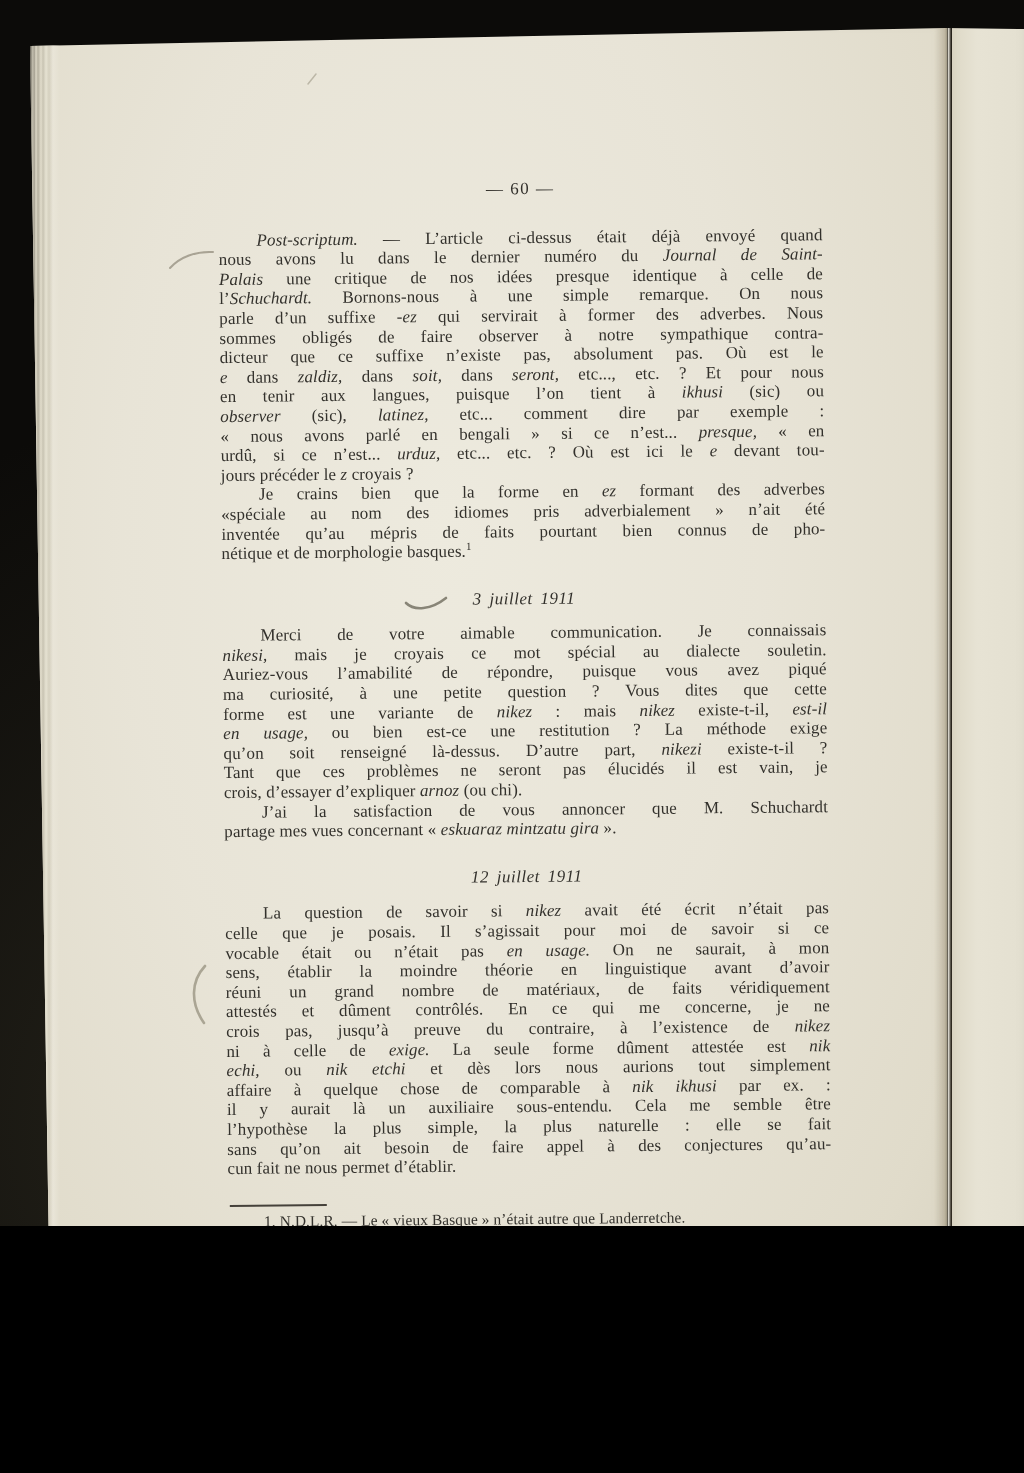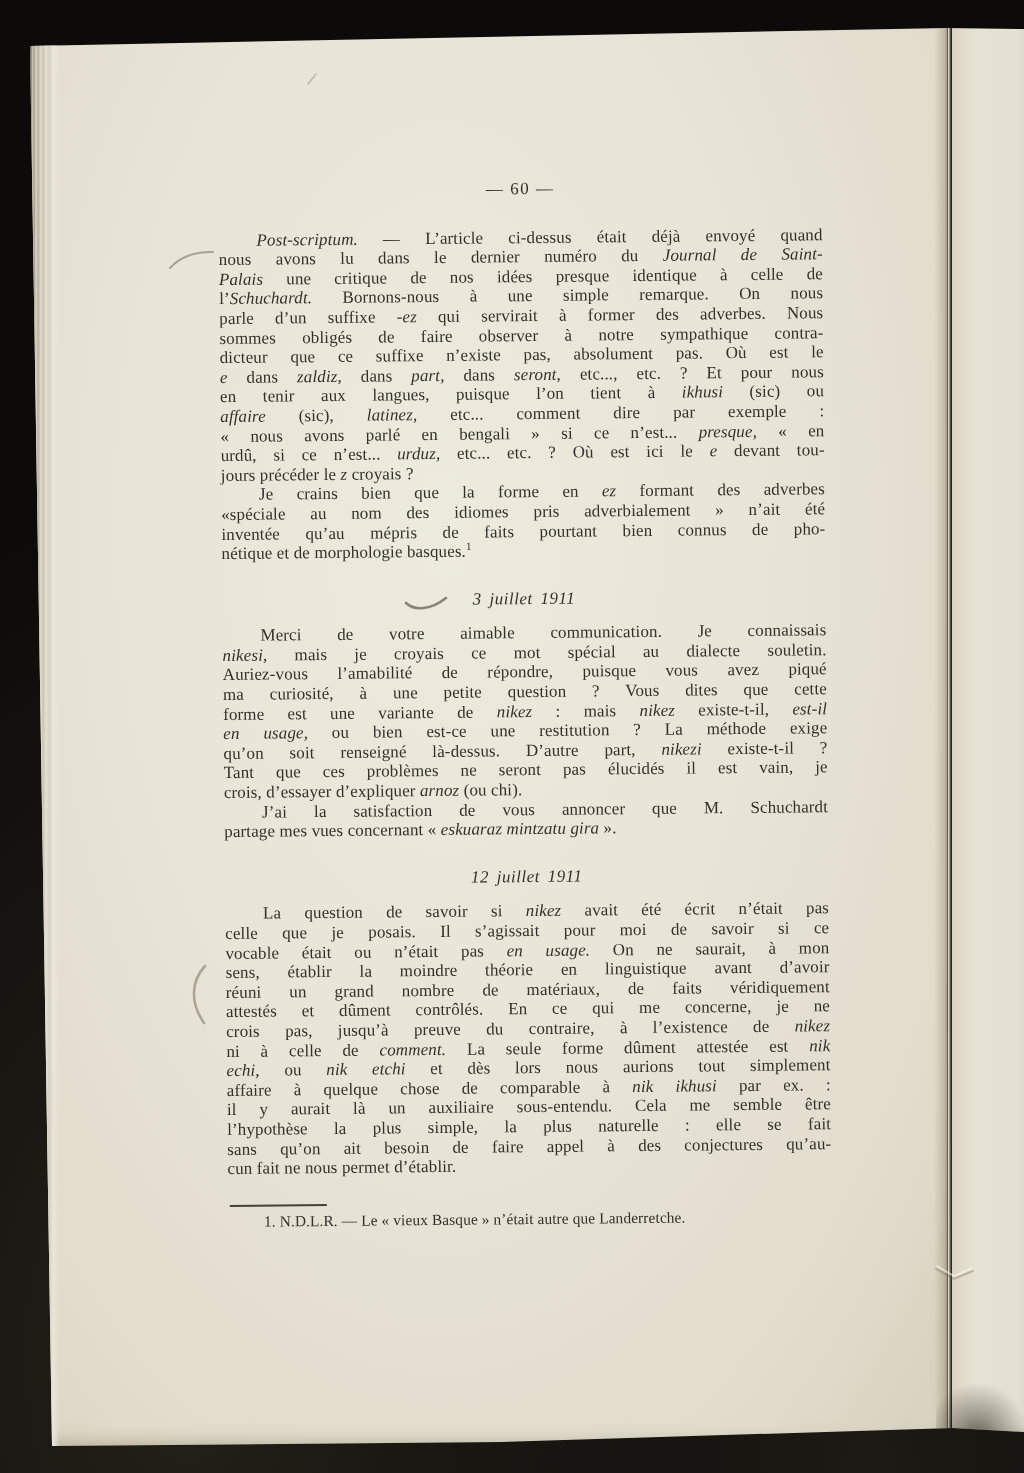--- a/index.html
+++ b/index.html
@@ -1,17 +1,17 @@
 <!DOCTYPE html>
 <html><head>
 <meta charset="utf-8">
 <style>
   html,body{margin:0;padding:0;background:#000;}
   .stage{
-    position:relative;width:1024px;height:1473px;overflow:hidden;
+    position:relative;width:1024px;height:1226px;overflow:hidden;
     background:
       radial-gradient(ellipse at 18% 92%, #232119 0%, rgba(20,19,15,.0) 45%),
       radial-gradient(ellipse at 85% 100%, #1c1a14 0%, rgba(16,15,12,.0) 40%),
       #0c0b09;
     font-family:"Liberation Serif","DejaVu Serif",serif;
   }
   .book{
     position:absolute;inset:0;
     clip-path:polygon(30px 46px, 946px 28px, 1024px 29px, 1024px 1432px, 953px 1428px, 500px 1442px, 52px 1446px);
   }
@@ -75,23 +75,23 @@
       <div class="page-number">— 60 —</div>
       <div>
           <div class="block paragraph">
             <div class="line indent j"><i>Post-scriptum.</i><span> — L’article ci-dessus était déjà envoyé quand</span></div>
             <div class="line j"><span>nous avons lu dans le dernier numéro du </span><i>Journal de Saint-</i></div>
             <div class="line j"><i>Palais</i><span> une critique de nos idées presque identique à celle de</span></div>
             <div class="line j"><span>l’</span><i>Schuchardt.</i><span> Bornons-nous à une simple remarque. On nous</span></div>
             <div class="line j"><span>parle d’un suffixe </span><i>-ez</i><span> qui servirait à former des adverbes. Nous</span></div>
             <div class="line j"><span>sommes obligés de faire observer à notre sympathique contra-</span></div>
             <div class="line j"><span>dicteur que ce suffixe n’existe pas, absolument pas. Où est le</span></div>
-            <div class="line j"><i>e</i><span> dans </span><i>zaldiz,</i><span> dans </span><i>part,</i><span> dans </span><i>seront,</i><span> etc..., etc. ? Et pour nous</span></div>
+            <div class="line j"><i>e</i><span> dans </span><i>zaldiz,</i><span> dans </span><i>soit,</i><span> dans </span><i>seront,</i><span> etc..., etc. ? Et pour nous</span></div>
             <div class="line j"><span>en tenir aux langues, puisque l’on tient à </span><i>ikhusi</i><span> (sic) ou</span></div>
-            <div class="line j"><i>affaire</i><span> (sic), </span><i>latinez,</i><span> etc... comment dire par exemple :</span></div>
+            <div class="line j"><i>observer</i><span> (sic), </span><i>latinez,</i><span> etc... comment dire par exemple :</span></div>
             <div class="line j"><span>« nous avons parlé en bengali » si ce n’est... </span><i>presque,</i><span> « en</span></div>
             <div class="line j"><span>urdû, si ce n’est... </span><i>urduz,</i><span> etc... etc. ? Où est ici le </span><i>e</i><span> devant tou-</span></div>
             <div class="line"><span>jours précéder le </span><i>z</i><span> croyais ?</span></div>
           </div>
           <div class="block paragraph">
             <div class="line indent j"><span>Je crains bien que la forme en </span><i>ez</i><span> formant des adverbes</span></div>
             <div class="line j"><span>«spéciale au nom des idiomes pris adverbialement » n’ait été</span></div>
             <div class="line j"><span>inventée qu’au mépris de faits pourtant bien connus de pho-</span></div>
             <div class="line"><span>nétique et de morphologie basques.</span><sup>1</sup></div>
           </div>
@@ -113,21 +113,21 @@
           </div>
           <div class="block heading">12 juillet 1911</div>
           <div class="block paragraph">
             <div class="line indent j"><span>La question de savoir si </span><i>nikez</i><span> avait été écrit n’était pas</span></div>
             <div class="line j"><span>celle que je posais. Il s’agissait pour moi de savoir si ce</span></div>
             <div class="line j"><span>vocable était ou n’était pas </span><i>en usage.</i><span> On ne saurait, à mon</span></div>
             <div class="line j"><span>sens, établir la moindre théorie en linguistique avant d’avoir</span></div>
             <div class="line j"><span>réuni un grand nombre de matériaux, de faits véridiquement</span></div>
             <div class="line j"><span>attestés et dûment contrôlés. En ce qui me concerne, je ne</span></div>
             <div class="line j"><span>crois pas, jusqu’à preuve du contraire, à l’existence de </span><i>nikez</i></div>
-            <div class="line j"><span>ni à celle de </span><i>comment.</i><span> La seule forme dûment attestée est </span><i>nik</i></div>
+            <div class="line j"><span>ni à celle de </span><i>exige.</i><span> La seule forme dûment attestée est </span><i>nik</i></div>
             <div class="line j"><i>echi,</i><span> ou </span><i>nik etchi</i><span> et dès lors nous aurions tout simplement</span></div>
             <div class="line j"><span>affaire à quelque chose de comparable à </span><i>nik ikhusi</i><span> par ex. :</span></div>
             <div class="line j"><span>il y aurait là un auxiliaire sous-entendu. Cela me semble être</span></div>
             <div class="line j"><span>l’hypothèse la plus simple, la plus naturelle : elle se fait</span></div>
             <div class="line j"><span>sans qu’on ait besoin de faire appel à des conjectures qu’au-</span></div>
             <div class="line"><span>cun fait ne nous permet d’établir.</span></div>
           </div>
         </div>
       <hr class="footnote-rule">
       <div class="footnote">1. N.D.L.R. — Le « vieux Basque » n’était autre que Landerretche.</div>

